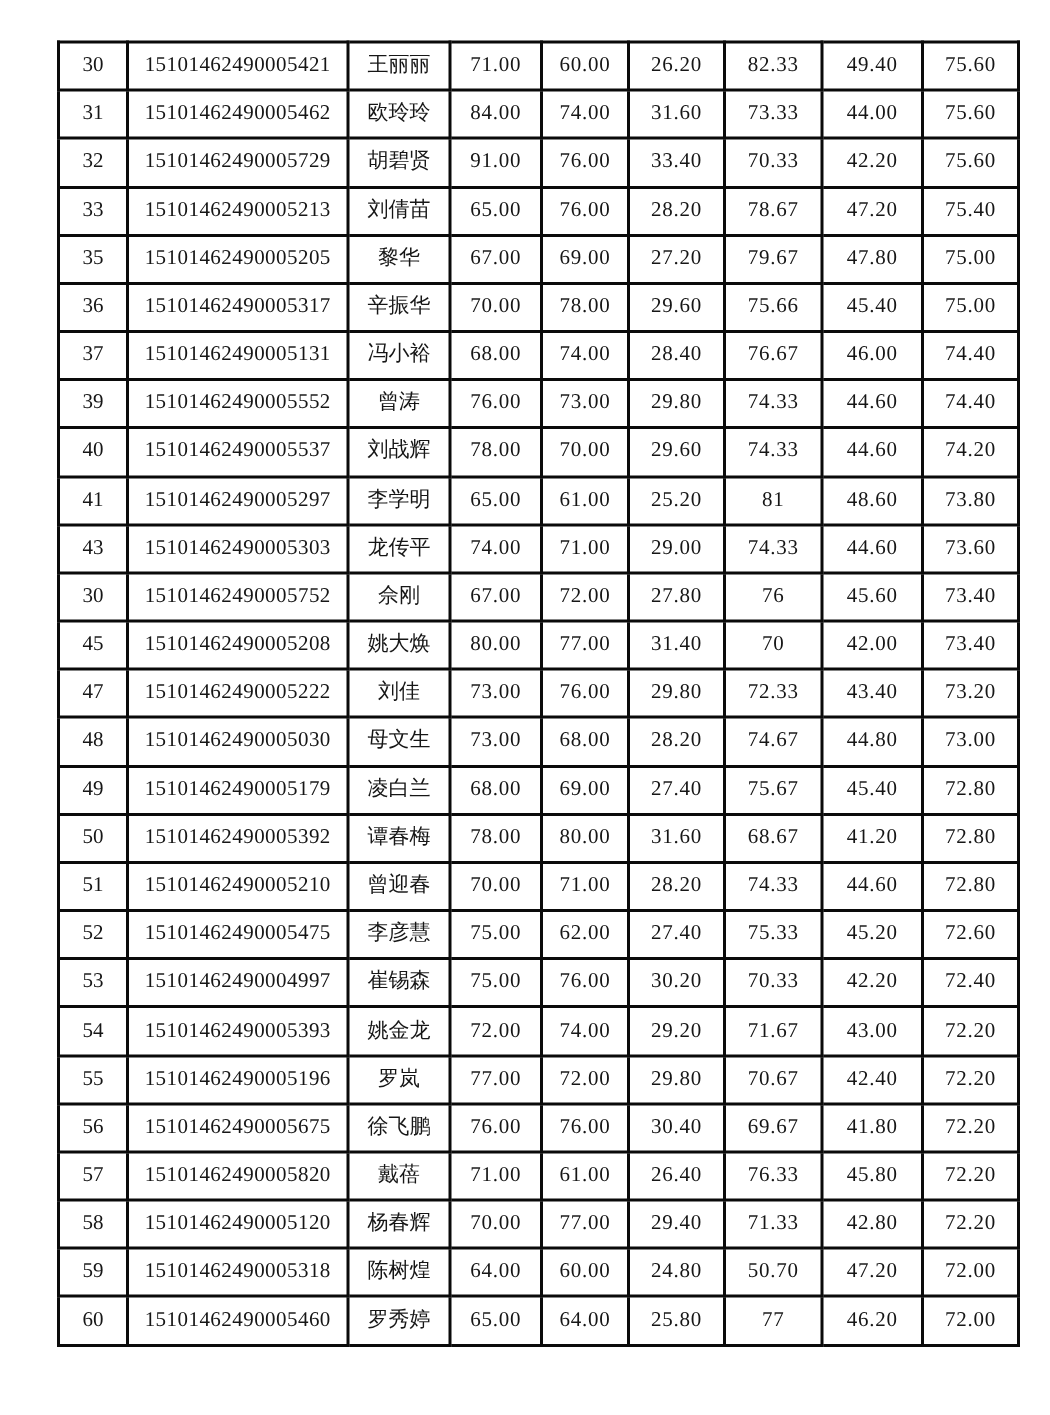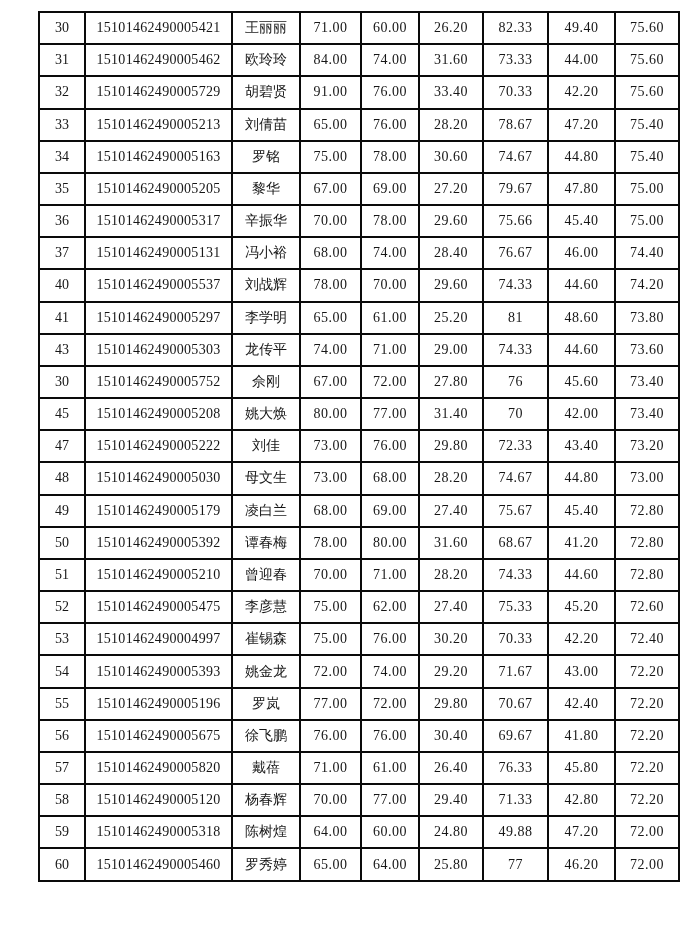--- a/index.html
+++ b/index.html
@@ -9,21 +9,21 @@
   }
   body {
     width: 700px;
     height: 943px;
     position: relative;
     font-family: "Liberation Serif", "DejaVu Serif", serif;
   }
   .table-wrap {
     position: absolute;
     left: 38px;
-    top: 11px;
+    top: 27px;
     width: 622px;
     height: 871px;
   }
   table.score-table {
     border-collapse: collapse;
     table-layout: fixed;
     width: 622px;
     height: 871px;
   }
   table.score-table td {
@@ -92,31 +92,20 @@
           <td class="col-1">15101462490005213</td>
           <td class="col-2">刘倩苗</td>
           <td class="col-3 num">65.00</td>
           <td class="col-4 num">76.00</td>
           <td class="col-5 num">28.20</td>
           <td class="col-6 num">78.67</td>
           <td class="col-7 num">47.20</td>
           <td class="col-8 num">75.40</td>
         </tr>
         <tr>
-          <td class="col-0">34</td>
-          <td class="col-1">15101462490005163</td>
-          <td class="col-2">罗铭</td>
-          <td class="col-3 num">75.00</td>
-          <td class="col-4 num">78.00</td>
-          <td class="col-5 num">30.60</td>
-          <td class="col-6 num">74.67</td>
-          <td class="col-7 num">44.80</td>
-          <td class="col-8 num">75.40</td>
-        </tr>
-        <tr>
           <td class="col-0">35</td>
           <td class="col-1">15101462490005205</td>
           <td class="col-2">黎华</td>
           <td class="col-3 num">67.00</td>
           <td class="col-4 num">69.00</td>
           <td class="col-5 num">27.20</td>
           <td class="col-6 num">79.67</td>
           <td class="col-7 num">47.80</td>
           <td class="col-8 num">75.00</td>
         </tr>
@@ -136,20 +125,31 @@
           <td class="col-1">15101462490005131</td>
           <td class="col-2">冯小裕</td>
           <td class="col-3 num">68.00</td>
           <td class="col-4 num">74.00</td>
           <td class="col-5 num">28.40</td>
           <td class="col-6 num">76.67</td>
           <td class="col-7 num">46.00</td>
           <td class="col-8 num">74.40</td>
         </tr>
         <tr>
+          <td class="col-0">39</td>
+          <td class="col-1">15101462490005552</td>
+          <td class="col-2">曾涛</td>
+          <td class="col-3 num">76.00</td>
+          <td class="col-4 num">73.00</td>
+          <td class="col-5 num">29.80</td>
+          <td class="col-6 num">74.33</td>
+          <td class="col-7 num">44.60</td>
+          <td class="col-8 num">74.40</td>
+        </tr>
+        <tr>
           <td class="col-0">40</td>
           <td class="col-1">15101462490005537</td>
           <td class="col-2">刘战辉</td>
           <td class="col-3 num">78.00</td>
           <td class="col-4 num">70.00</td>
           <td class="col-5 num">29.60</td>
           <td class="col-6 num">74.33</td>
           <td class="col-7 num">44.60</td>
           <td class="col-8 num">74.20</td>
         </tr>
@@ -329,21 +329,21 @@
           <td class="col-7 num">42.80</td>
           <td class="col-8 num">72.20</td>
         </tr>
         <tr>
           <td class="col-0">59</td>
           <td class="col-1">15101462490005318</td>
           <td class="col-2">陈树煌</td>
           <td class="col-3 num">64.00</td>
           <td class="col-4 num">60.00</td>
           <td class="col-5 num">24.80</td>
-          <td class="col-6 num">49.88</td>
+          <td class="col-6 num">50.70</td>
           <td class="col-7 num">47.20</td>
           <td class="col-8 num">72.00</td>
         </tr>
         <tr>
           <td class="col-0">60</td>
           <td class="col-1">15101462490005460</td>
           <td class="col-2">罗秀婷</td>
           <td class="col-3 num">65.00</td>
           <td class="col-4 num">64.00</td>
           <td class="col-5 num">25.80</td>

